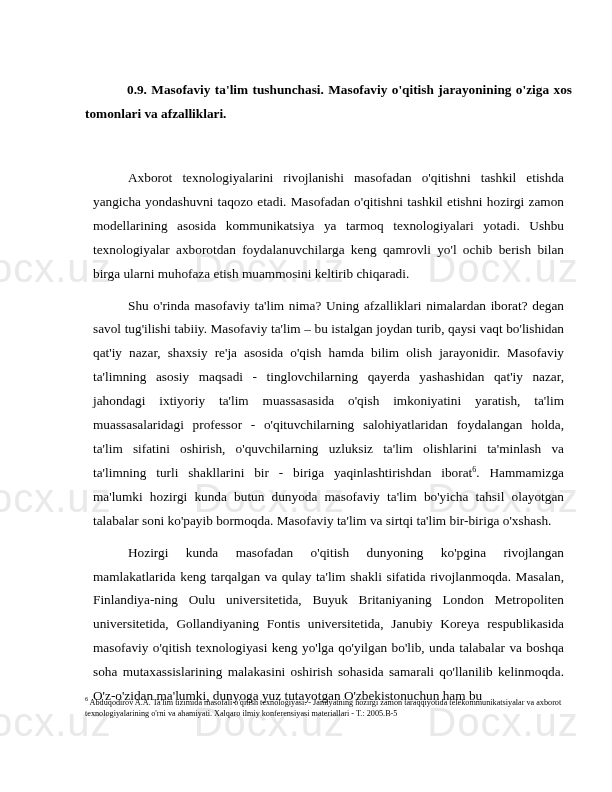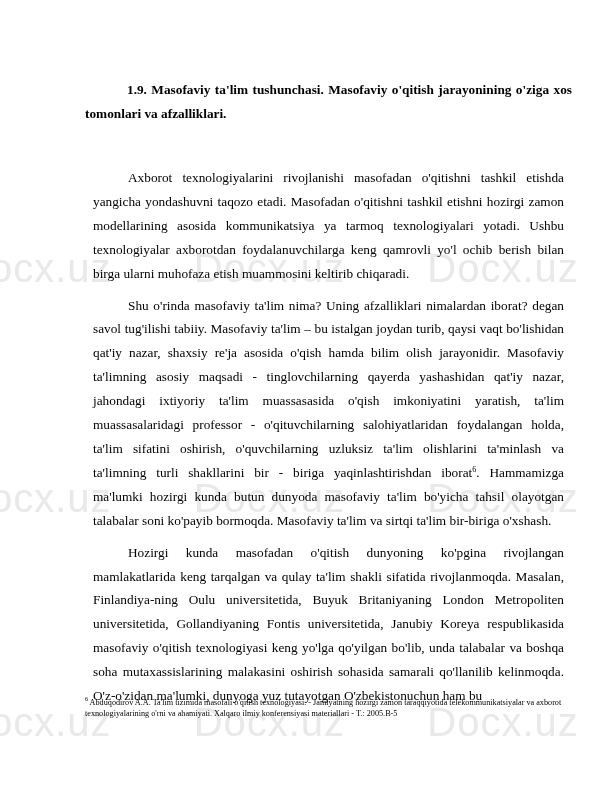--- a/index.html
+++ b/index.html
@@ -96,21 +96,21 @@
   </div>
   <div class="wm-row" style="top:700px;">
     <span>Docx.uz</span>
     <span>Docx.uz</span>
     <span>Docx.uz</span>
     
   </div>
 </div>
 
 <div class="page">
-  <p class="heading">1.9. Masofaviy ta'lim tushunchasi. Masofaviy o'qitish jarayonining o'ziga xos tomonlari va afzalliklari.</p>
+  <p class="heading">0.9. Masofaviy ta'lim tushunchasi. Masofaviy o'qitish jarayonining o'ziga xos tomonlari va afzalliklari.</p>
   <div class="spacer"></div>
   <p class="para">Axborot texnologiyalarini rivojlanishi masofadan o'qitishni tashkil etishda yangicha yondashuvni taqozo etadi. Masofadan o'qitishni tashkil etishni hozirgi zamon modellarining asosida kommunikatsiya ya tarmoq texnologiyalari yotadi. Ushbu texnologiyalar axborotdan foydalanuvchilarga keng qamrovli yo'l ochib berish bilan birga ularni muhofaza etish muammosini keltirib chiqaradi.</p>
   <p class="para"><span>Shu o'rinda masofaviy ta'lim nima? Uning afzalliklari nimalardan iborat? degan savol tug'ilishi tabiiy. Masofaviy ta'lim – bu  istalgan joydan turib, qaysi vaqt bo'lishidan qat'iy nazar, shaxsiy re'ja asosida o'qish hamda bilim olish jarayonidir. Masofaviy ta'limning asosiy maqsadi - tinglovchilarning qayerda yashashidan qat'iy nazar, jahondagi ixtiyoriy ta'lim muassasasida o'qish imkoniyatini yaratish, ta'lim muassasalaridagi professor - o'qituvchilarning salohiyatlaridan foydalangan holda, ta'lim sifatini oshirish, o'quvchilarning uzluksiz ta'lim olishlarini ta'minlash va ta'limning turli shakllarini bir - biriga yaqinlashtirishdan iborat</span><sup class="fnref">6</sup><span>. Hammamizga ma'lumki hozirgi kunda butun dunyoda masofaviy ta'lim bo'yicha tahsil olayotgan talabalar soni ko'payib bormoqda. Masofaviy ta'lim va sirtqi ta'lim bir-biriga o'xshash.</span></p>
   <p class="para">Hozirgi kunda masofadan o'qitish dunyoning ko'pgina rivojlangan mamlakatlarida keng tarqalgan va qulay ta'lim shakli sifatida rivojlanmoqda. Masalan, Finlandiya-ning Oulu universitetida, Buyuk Britaniyaning London Metropoliten universitetida, Gollandiyaning Fontis universitetida, Janubiy Koreya respublikasida masofaviy o'qitish texnologiyasi keng yo'lga qo'yilgan bo'lib, unda talabalar va boshqa soha mutaxassislarining malakasini oshirish sohasida samarali qo'llanilib kelinmoqda. O'z-o'zidan ma'lumki, dunyoga yuz tutayotgan O'zbekistonuchun ham bu</p>
 </div>
 
 <div class="fn-area">
   <p class="footnote"><sup>6</sup> <span>Abduqodirov A.A. Ta'lim tizimida masofali o'qitish texnologiyasi. - Jamiyatning hozirgi zamon taraqqiyotida telekommunikatsiyalar va axborot texnologiyalarining o'rni va ahamiyati. Xalqaro ilmiy konferensiyasi materiallari - T.: 2005.B-5</span></p>
 </div>
 

